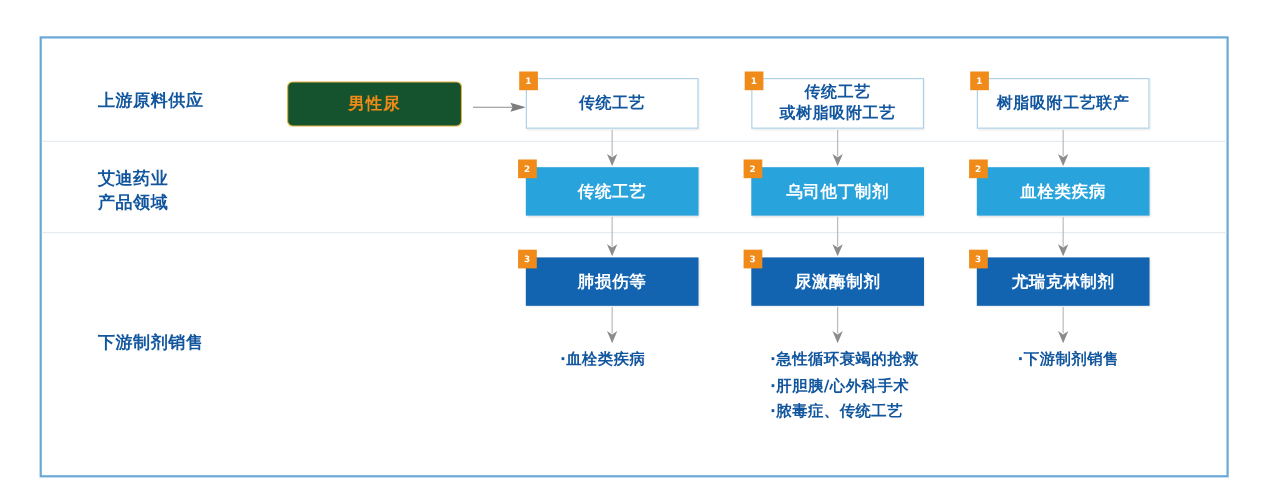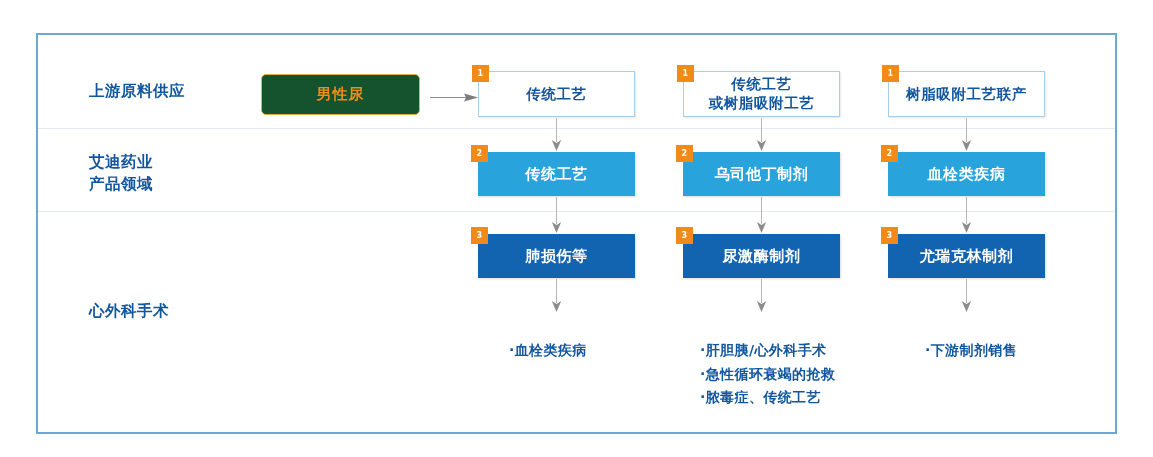--- a/index.html
+++ b/index.html
@@ -160,41 +160,40 @@
   
   .indications {
     position: absolute;
     top: 316px;
     color: #12569e;
     font-size: 14px;
     font-weight: bold;
     line-height: 23.5px;
     letter-spacing: .4px;
     white-space: nowrap;
-    margin-top: 23px;
   }
   .indications.i1 { left: 31px; }
   .indications.i2 { left: 17px; }
   .indications.i3 { left: 37px; }
   .indications .item { display: block; }
 </style>
 </head>
 <body>
 
 <div id="diagram-root">
 
   <div class="outer-frame"></div>
 
   <div class="row-divider d1"></div>
   <div class="row-divider d2"></div>
 
   <div class="stage-label s1">上游原料供应</div>
   <div class="stage-label s2">艾迪药业
 产品领域</div>
-  <div class="stage-label s3">心外科手术</div>
+  <div class="stage-label s3">下游制剂销售</div>
 
   <div class="source-box">
     <span>男性尿</span>
   </div>
 
   <svg class="h-arrow" viewBox="0 0 48 9">
     <line x1="0" y1="4.5" x2="38" y2="4.5" stroke="#8c8c8c" stroke-width="1.1"></line>
     <polygon points="48,4.5 34,0.4 36,4.5 34,8.6" fill="#7d7d7d"></polygon>
   </svg>
 
@@ -260,22 +259,22 @@
       <span class="badge">3</span>
       <span class="node-text">尿激酶制剂</span>
     </div>
 
     <svg class="v-arrow a3" viewBox="0 0 11 33" preserveAspectRatio="none">
       <line x1="5.5" y1="0" x2="5.5" y2="24" stroke="#b5b5b5" stroke-width="1"></line>
       <polygon points="5.5,33 0.8,22 5.5,25 10.2,22" fill="#8c8c8c"></polygon>
     </svg>
 
     <div class="indications i2">
+      <span class="item">·急性循环衰竭的抢救</span>
       <span class="item">·肝胆胰/心外科手术</span>
-      <span class="item">·急性循环衰竭的抢救</span>
       <span class="item">·脓毒症、传统工艺</span>
     </div>
   </div>
 
   <div class="col c3">
     <div class="node level1">
       <span class="badge">1</span>
       <span class="node-text">树脂吸附工艺联产</span>
     </div>
 

